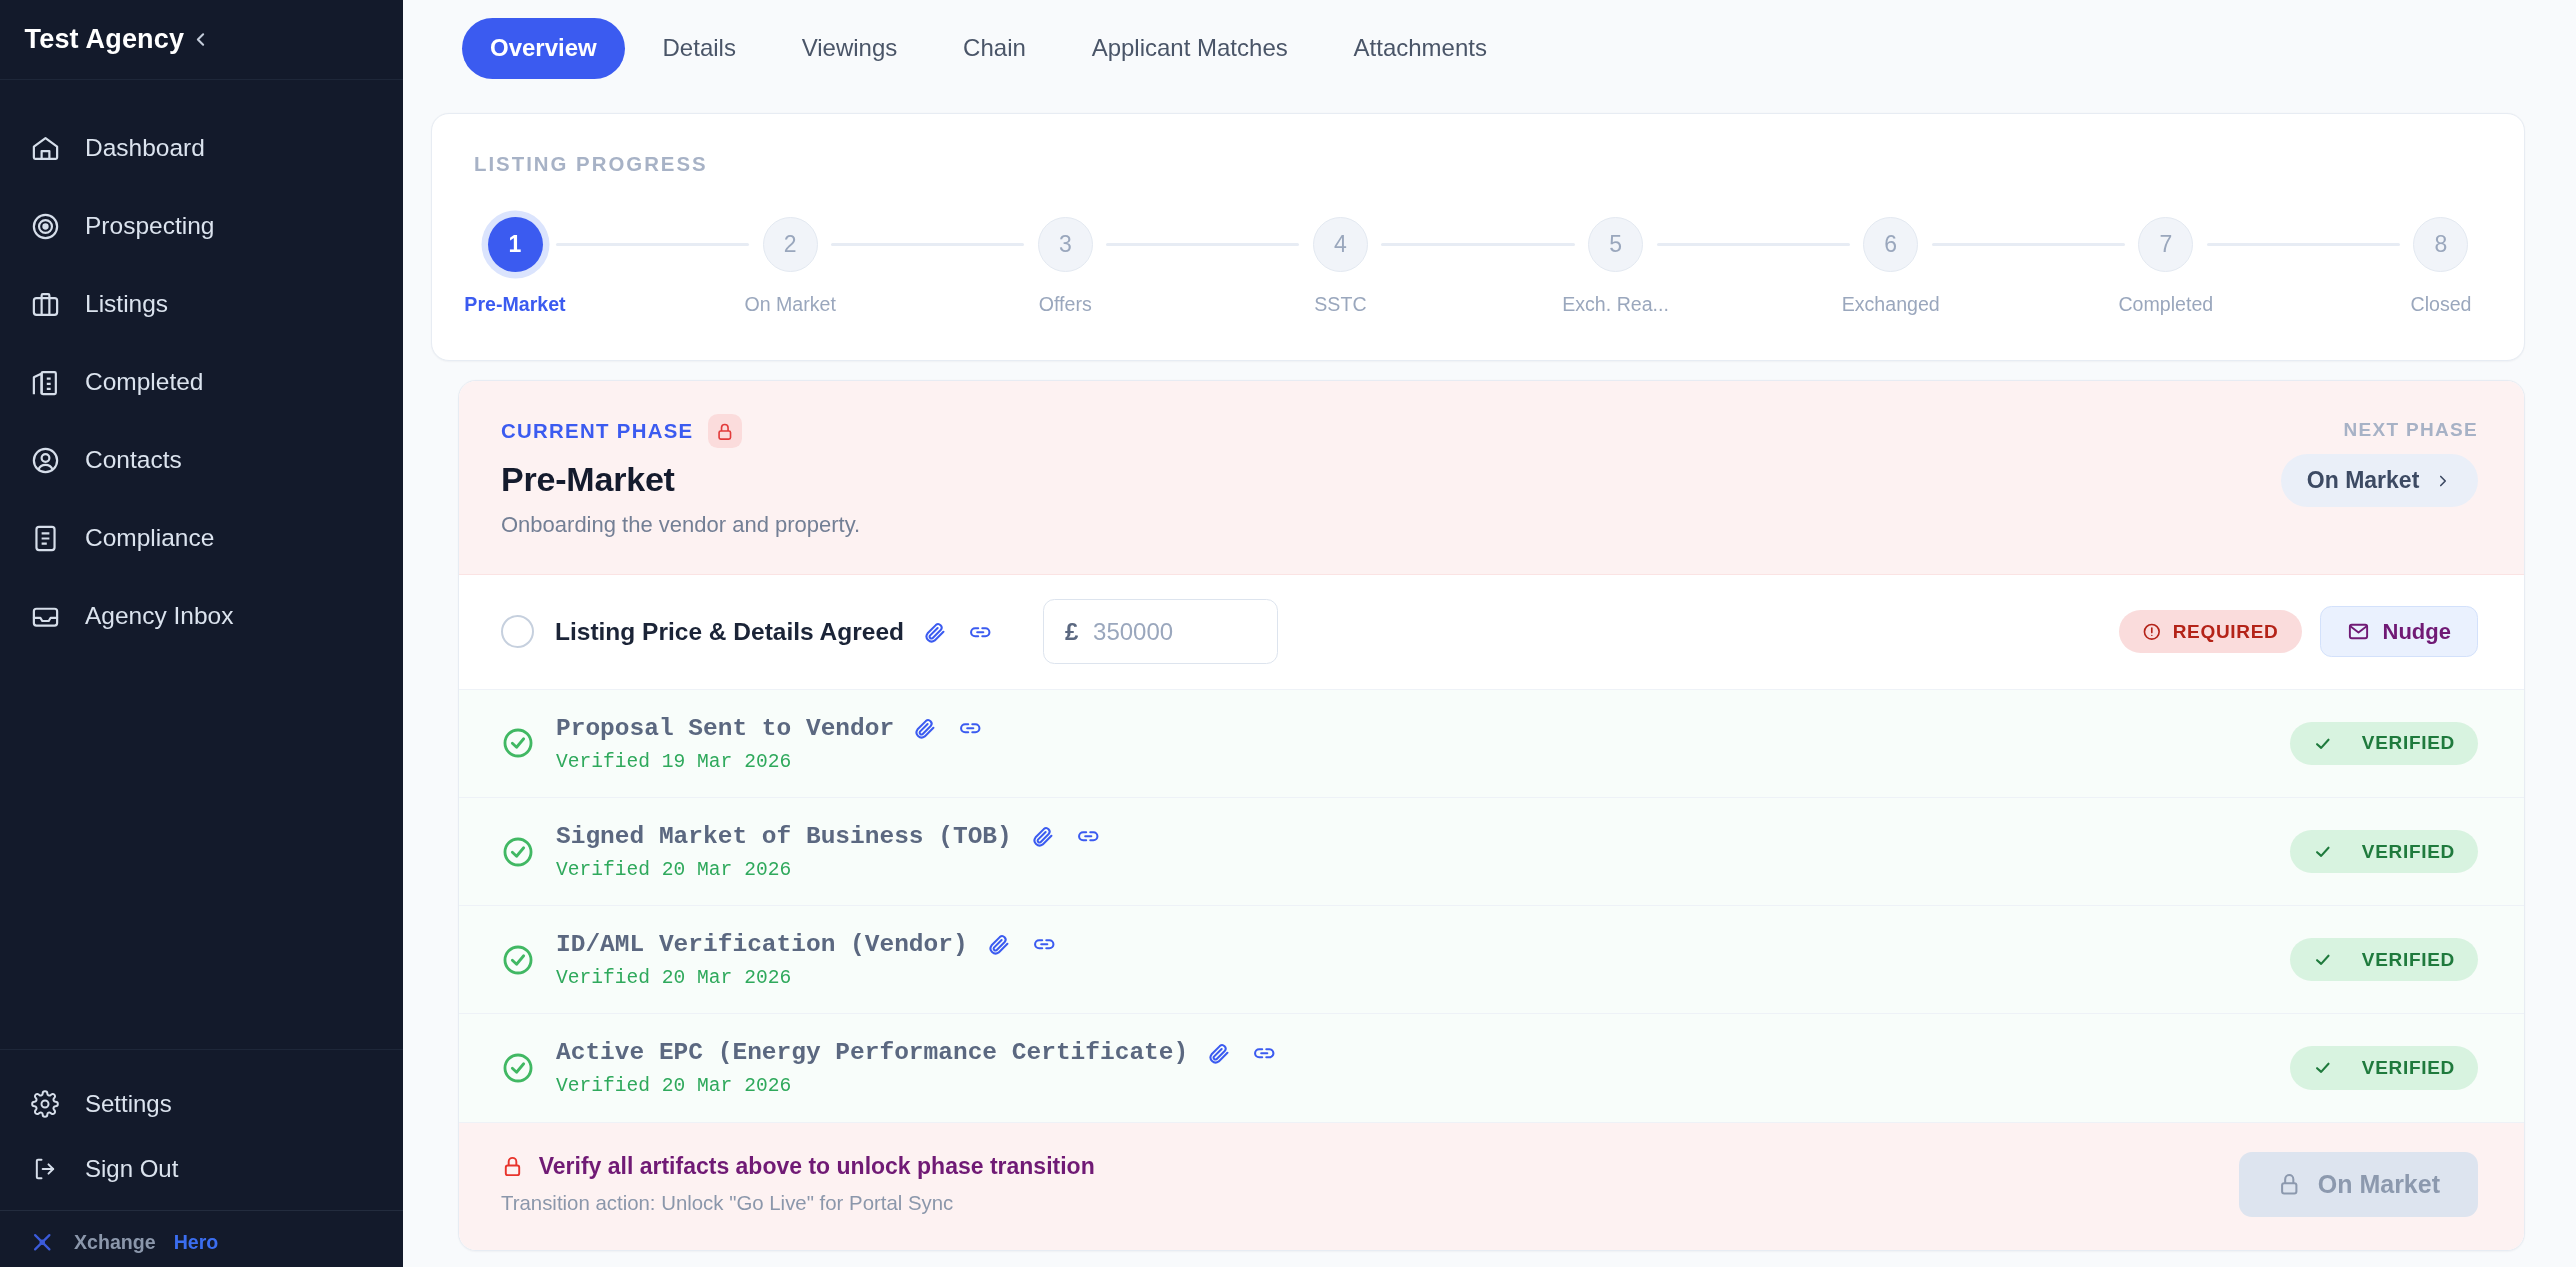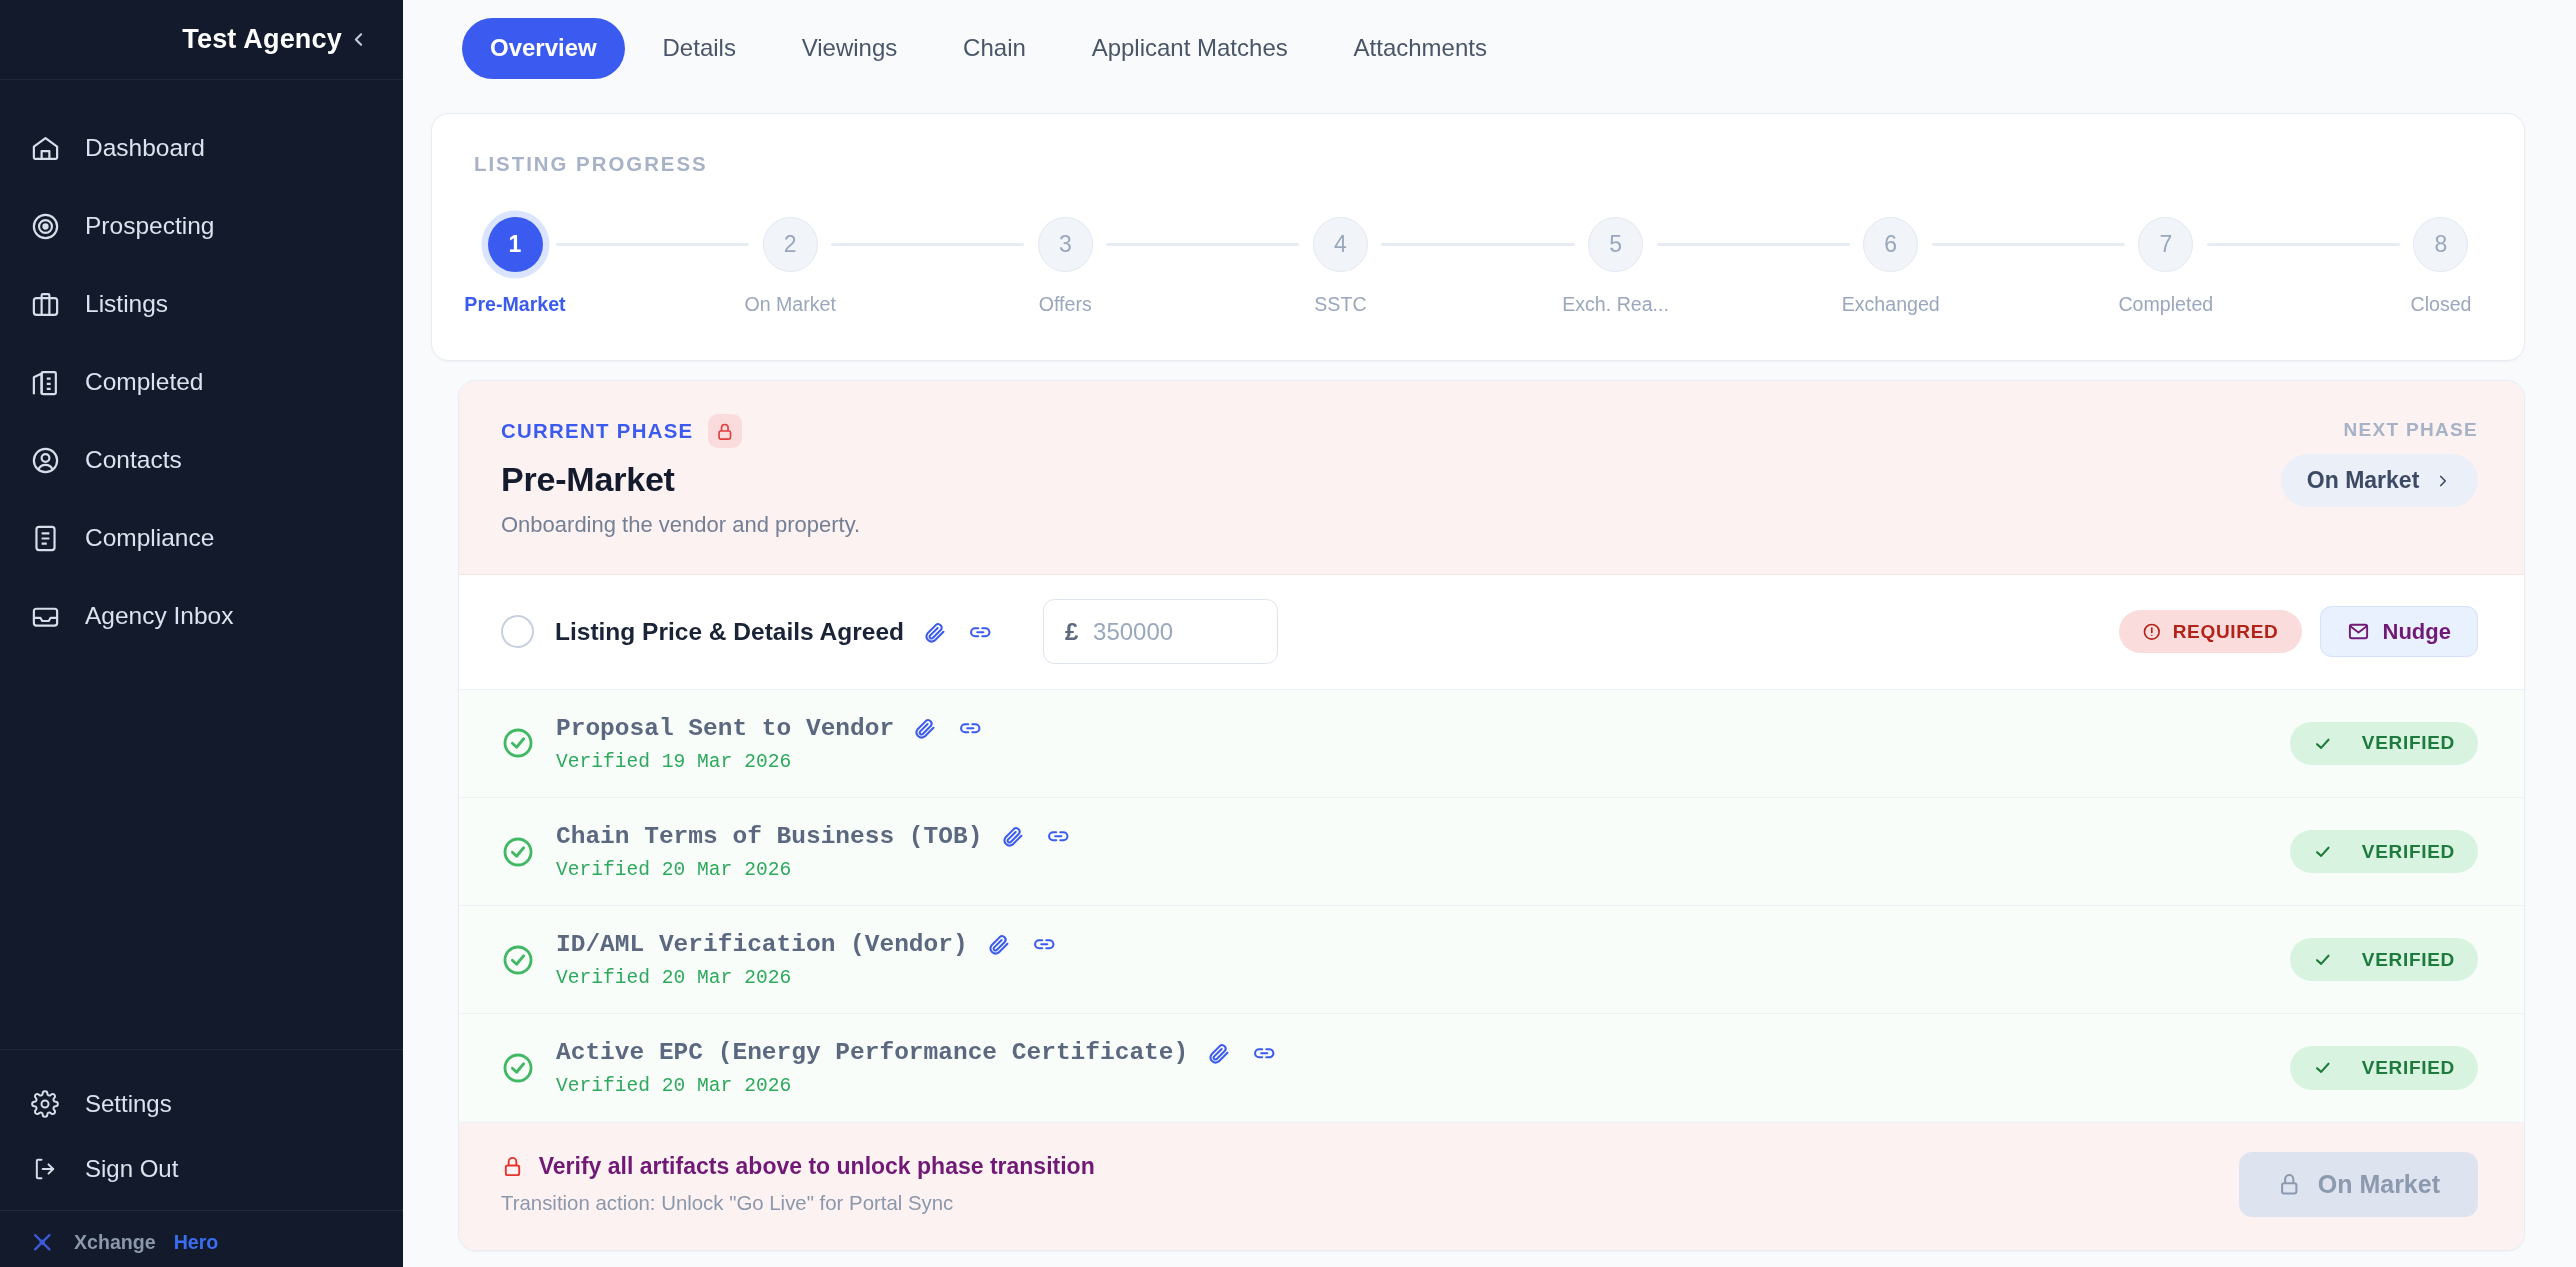--- a/index.html
+++ b/index.html
@@ -11,21 +11,21 @@
   .app { display: flex; width: 2576px; height: 1268px; }
 
   
   .sidebar {
     width: 403px; height: 1268px; flex: 0 0 403px;
     background: #131a2b; color: #e2e8f0;
     display: flex; flex-direction: column; position: relative;
   }
   .sb-head {
     height: 80px; flex: 0 0 80px;
-    display: flex; align-items: center; justify-content: flex-end;
+    display: flex; align-items: center; justify-content: flex-start;
     padding: 0 28px 0 24.5px;
     border-bottom: 0.8px solid #1e2739;
   }
   .sb-title { font-size: 27px; font-weight: 700; color: #ffffff; letter-spacing: 0.2px; }
   .sb-collapse {
     width: 33px; height: 33px; display: flex; align-items: center; justify-content: center;
     color: #c3ccda; cursor: pointer;
   }
   .sb-nav { padding-top: 29px; flex: 1 1 auto; }
   .sb-item {
@@ -448,21 +448,21 @@
       <div class="art verified">
         <div class="art-left">
           <span class="chk">
             <svg width="34" height="34" viewBox="0 0 24 24" fill="none" stroke="currentColor" stroke-width="2" stroke-linecap="round" stroke-linejoin="round">
                 <circle cx="12" cy="12" r="9.2"></circle>
                 <polyline points="8 12.2 11 15 16 9"></polyline>
               </svg>
           </span>
           <div class="art-txt">
             <div class="art-name-row">
-              <span class="art-name">Chain Terms of Business (TOB)</span>
+              <span class="art-name">Signed Market of Business (TOB)</span>
               <span class="mini">
                 <svg width="24.5" height="24.5" viewBox="0 0 24 24" fill="none" stroke="currentColor" stroke-width="2" stroke-linecap="round" stroke-linejoin="round">
                     <path d="M21 11.5 12.5 20a5 5 0 0 1-7-7l8-8a3.4 3.4 0 0 1 4.8 4.8l-8 8a1.8 1.8 0 0 1-2.5-2.5l7.5-7.5"></path>
                   </svg>
               </span>
               <span class="mini">
                 <svg width="24.5" height="24.5" viewBox="0 0 24 24" fill="none" stroke="currentColor" stroke-width="2" stroke-linecap="round">
                     <path d="M10 8H7a4 4 0 0 0 0 8h3"></path>
                     <path d="M14 8h3a4 4 0 0 1 0 8h-3"></path>
                     <path d="M9 12h6"></path>

